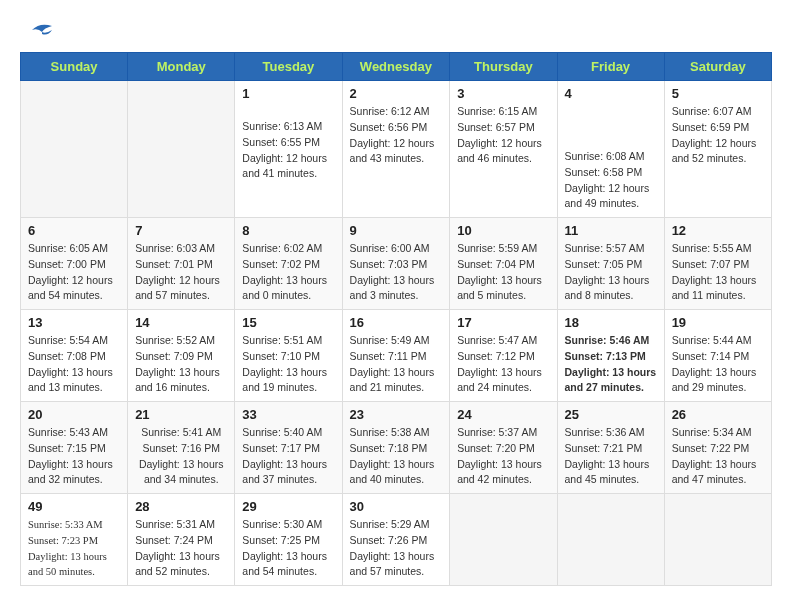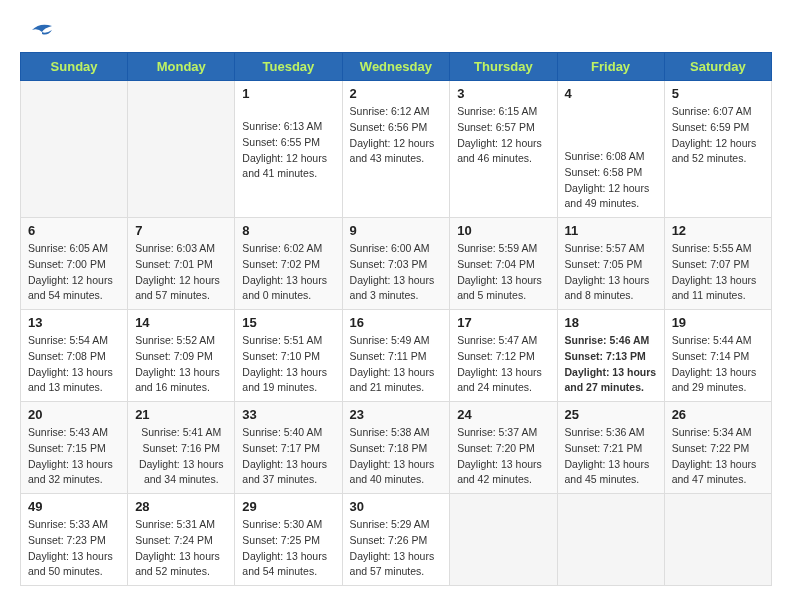--- a/index.html
+++ b/index.html
@@ -305,21 +305,21 @@
           <span class="day-number">26</span>
           <div class="day-info" style="white-space: pre-line;">Sunrise: 5:34 AM
 Sunset: 7:22 PM
 Daylight: 13 hours
 and 47 minutes.</div>
         </td>
       </tr>
       <tr>
         <td>
           <span class="day-number">49</span>
-          <div class="day-info" style="white-space: pre-line;">Sunrise: 5:33 AM
+          <div class="day-info" style="white-space: pre-line; font-family: Liberation Serif, serif;">Sunrise: 5:33 AM
 Sunset: 7:23 PM
 Daylight: 13 hours
 and 50 minutes.</div>
         </td>
         <td>
           <span class="day-number">28</span>
           <div class="day-info" style="white-space: pre-line;">Sunrise: 5:31 AM
 Sunset: 7:24 PM
 Daylight: 13 hours
 and 52 minutes.</div>

